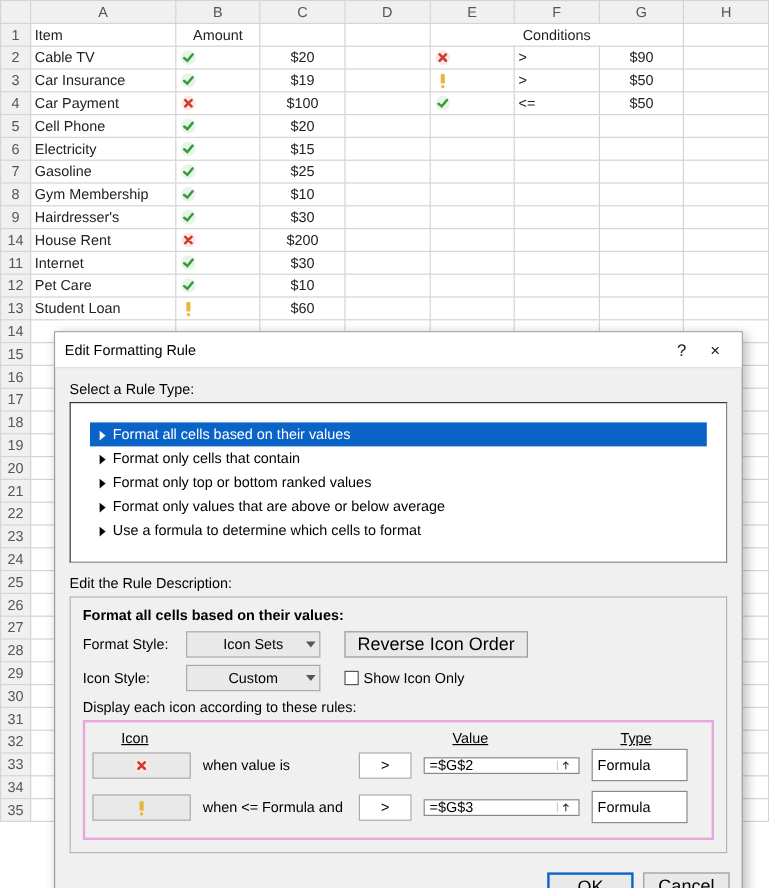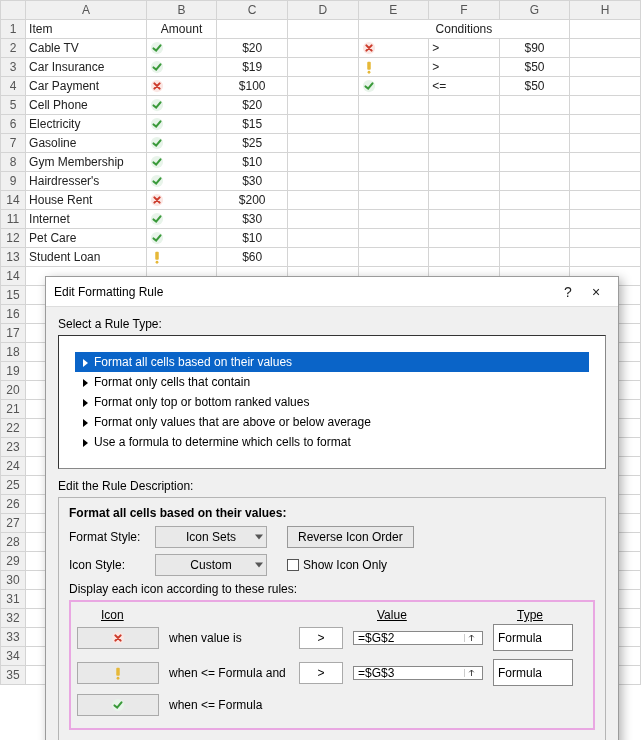--- a/index.html
+++ b/index.html
@@ -90,21 +90,21 @@
     display:inline-flex; align-items:center; justify-content:center;
     background:#e9e9e9; border:1px solid #aaa;
     height:22px; padding:0 6px; position:relative;
   }
   .dropdown .dcaret {
     position:absolute; right:3px; top:50%; transform:translateY(-50%);
     width:0;height:0;border-top:5px solid #555;border-left:4px solid transparent;border-right:4px solid transparent;
   }
   .btn {
     background:#e9e9e9; border:1px solid #999; padding:2px 10px; height:22px;
-    font-size:12px;
+    font-size:15px;
   }
   .chk { display:inline-flex; align-items:center; gap:4px;}
   .chkbox { width:12px;height:12px;border:1px solid #555;background:#fff;}
   .ruleblock { border:2px solid #e9a7e2; padding:6px 6px 4px 6px;}
   .rrow { display:flex; align-items:center; gap:10px; margin-bottom:8px;}
   .iconbtn {
     width:82px; height:22px; background:#e9e9e9;border:1px solid #aaa;
     display:inline-flex;align-items:center;justify-content:center;position:relative;
   }
   .iconbtn .dcaret{ right:4px;}
@@ -661,31 +661,20 @@
               <span class="mini">&gt;<span class="dcaret"></span></span>
               <span class="txtbox">=$G$3<span class="ref">
                   <span class="ic">
                     <svg width="12" height="12" viewBox="0 0 16 16">
                       <use href="#i-ref"></use>
                     </svg>
                   </span>
                 </span></span>
               <span class="typedd">Formula<span class="dcaret"></span></span>
             </div>
-            <div class="rrow">
-              <span class="iconbtn">
-                <span class="ic">
-                  <svg width="14" height="14" viewBox="0 0 16 16">
-                    <use href="#i-check"></use>
-                  </svg>
-                </span>
-                <span class="dcaret"></span>
-              </span>
-              <span style="width:120px">when &lt;= Formula</span>
-            </div>
           </div>
       </div>
     </div>
   </div>
   <div class="footer">
     <button class="btn okbtn" style="width:72px">OK</button>
     <button class="btn" style="width:72px">Cancel</button>
   </div>
 </div>
 

